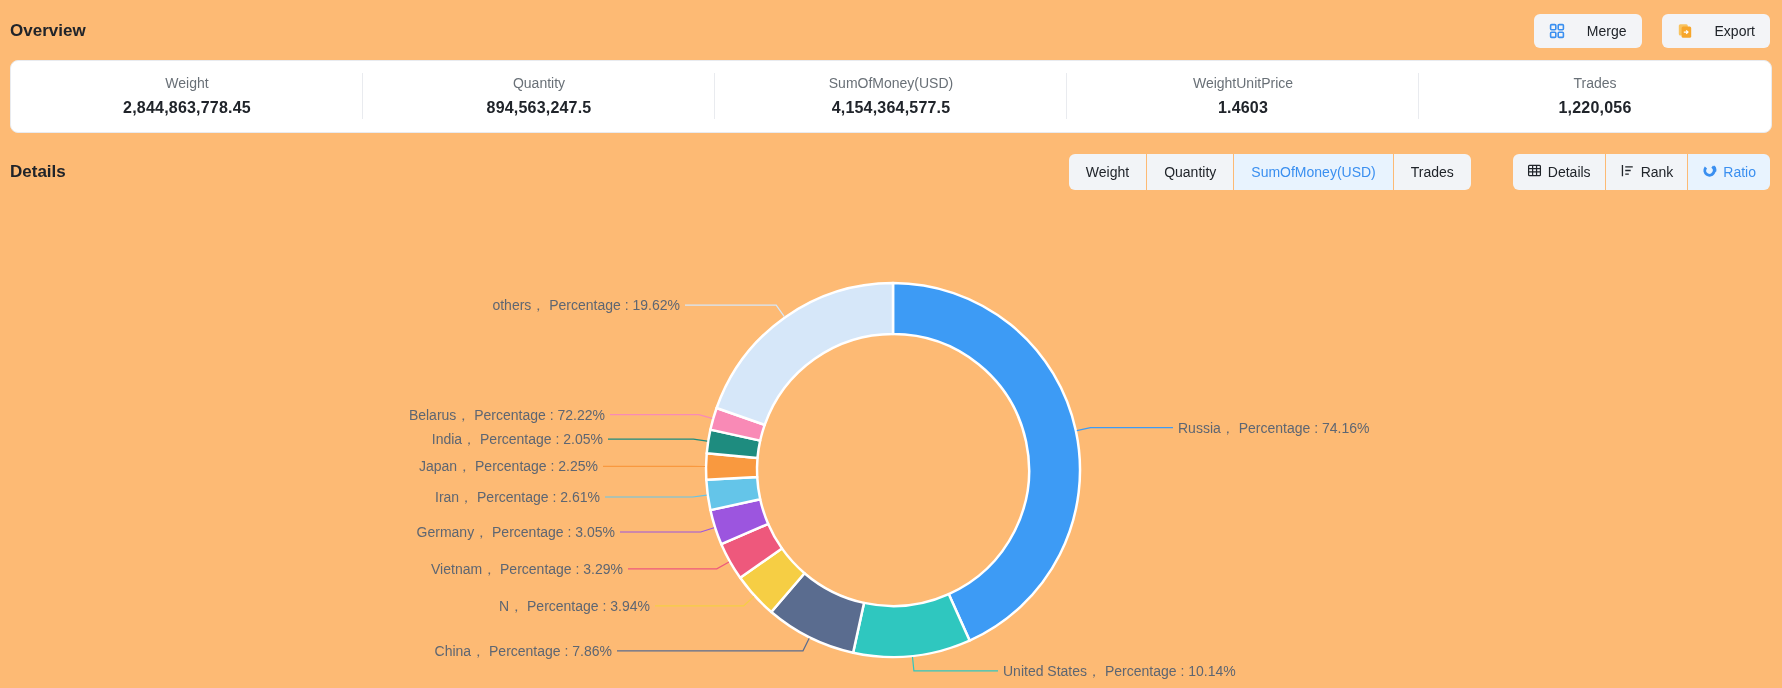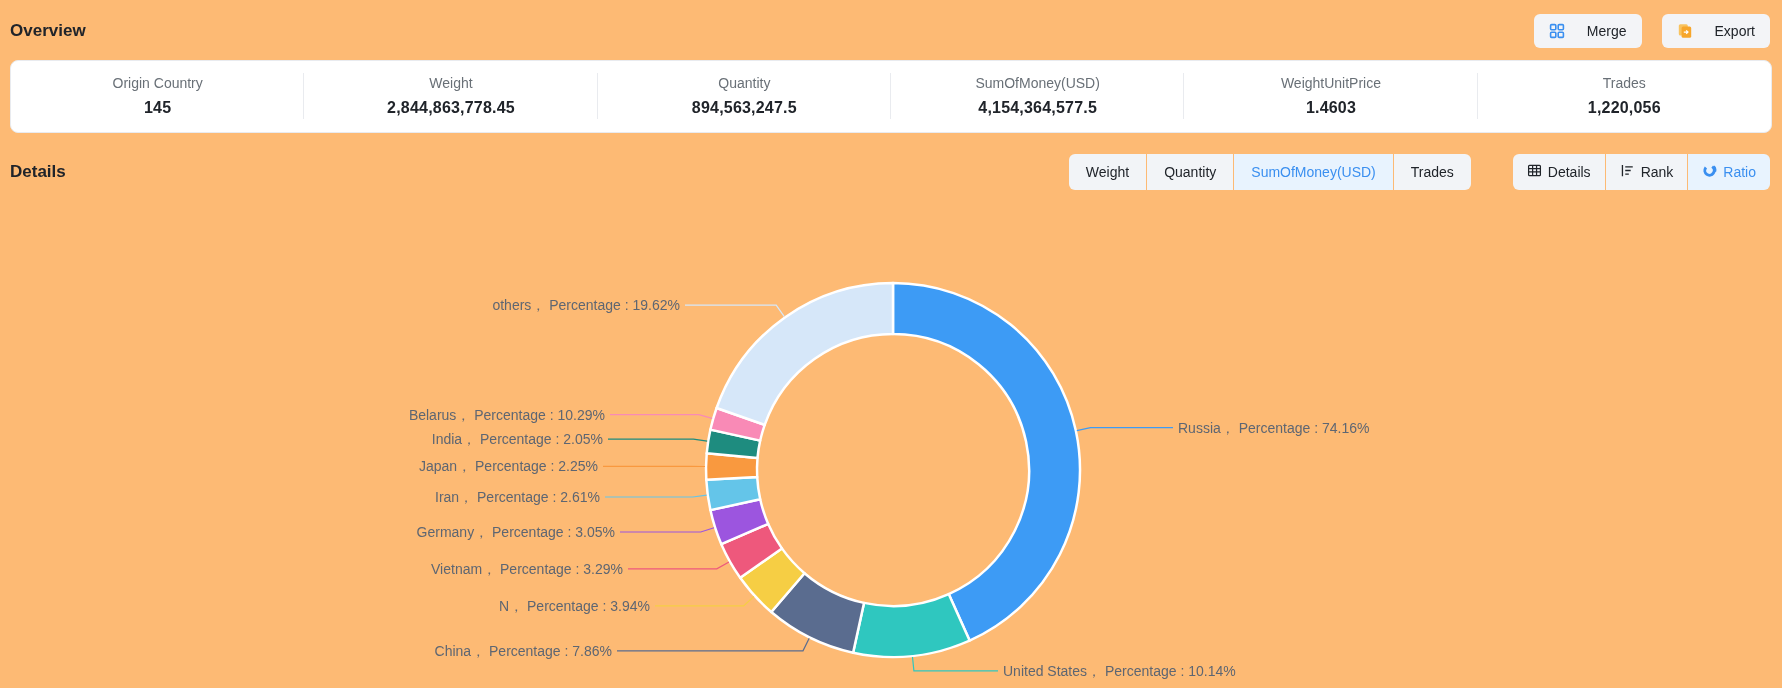--- a/index.html
+++ b/index.html
@@ -79,24 +79,20 @@
             <rect x="4.6" y="3.4" width="9.6" height="11.4" rx="1.5" fill="#F7A62B"></rect>
             <path d="M6.8 9.1 h4 M9.2 7.3 L11 9.1 L9.2 10.9" stroke="#fff" stroke-width="1.2" fill="none"></path>
           </svg>
         </span>
         <span>Export</span>
       </button>
     </div>
   </div>
 
   <div class="stats-card" id="statsCard">
-      <div class="stat">
-        <div class="stat-label">Origin Country</div>
-        <div class="stat-value">145</div>
-      </div>
       <div class="stat">
         <div class="stat-label">Weight</div>
         <div class="stat-value">2,844,863,778.45</div>
       </div>
       <div class="stat">
         <div class="stat-label">Quantity</div>
         <div class="stat-value">894,563,247.5</div>
       </div>
       <div class="stat">
         <div class="stat-label">SumOfMoney(USD)</div>
@@ -180,17 +176,17 @@
       </svg>
   <div class="chart-label" style="top: 417px; left: 1178px;">Russia， Percentage : 74.16%</div>
       <div class="chart-label" style="top: 660px; left: 1003px;">United States， Percentage : 10.14%</div>
       <div class="chart-label" style="top: 640px; right: 1170px;">China， Percentage : 7.86%</div>
       <div class="chart-label" style="top: 595px; right: 1132px;">N， Percentage : 3.94%</div>
       <div class="chart-label" style="top: 558px; right: 1159px; text-align: right;">Vietnam， Percentage : 3.29%</div>
       <div class="chart-label" style="top: 521px; right: 1167px;">Germany， Percentage : 3.05%</div>
       <div class="chart-label" style="top: 486px; right: 1182px;">Iran， Percentage : 2.61%</div>
       <div class="chart-label" style="top: 455px; right: 1184px;">Japan， Percentage : 2.25%</div>
       <div class="chart-label" style="top: 428px; right: 1179px; margin-left: 36px;">India， Percentage : 2.05%</div>
-      <div class="chart-label" style="top: 404px; right: 1177px;">Belarus， Percentage : 10.29%</div>
+      <div class="chart-label" style="top: 404px; right: 1177px;">Belarus， Percentage : 72.22%</div>
       <div class="chart-label" style="top: 294px; right: 1102px;">others， Percentage : 19.62%</div>
     </div>
 
 </div>
 
 </body></html>

